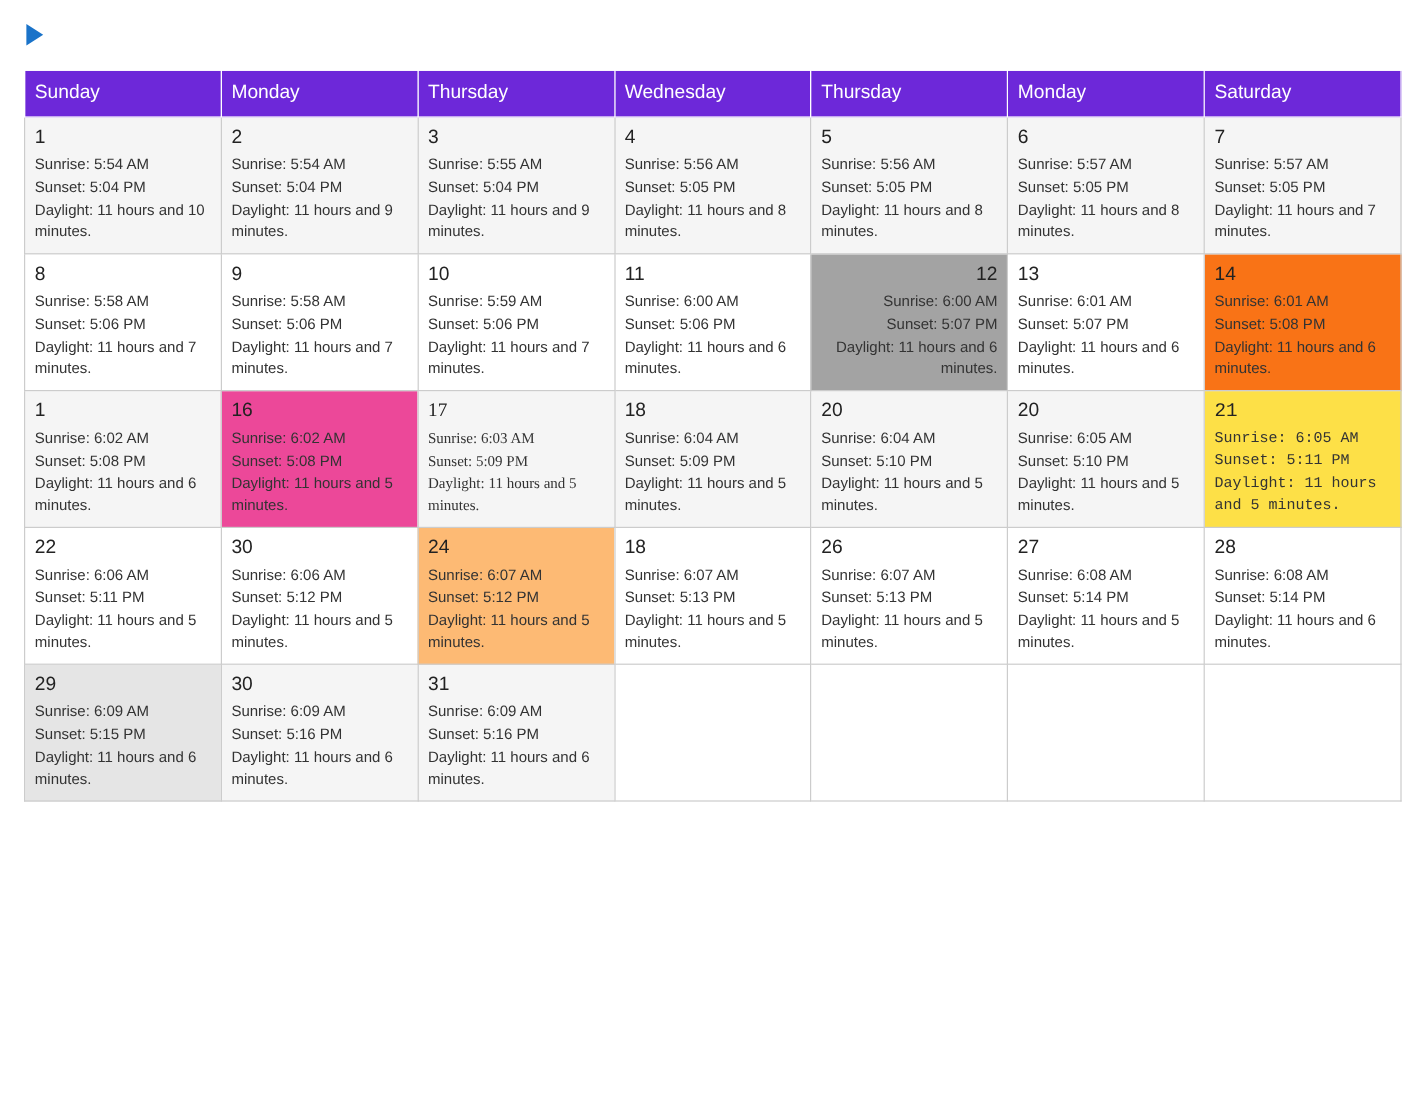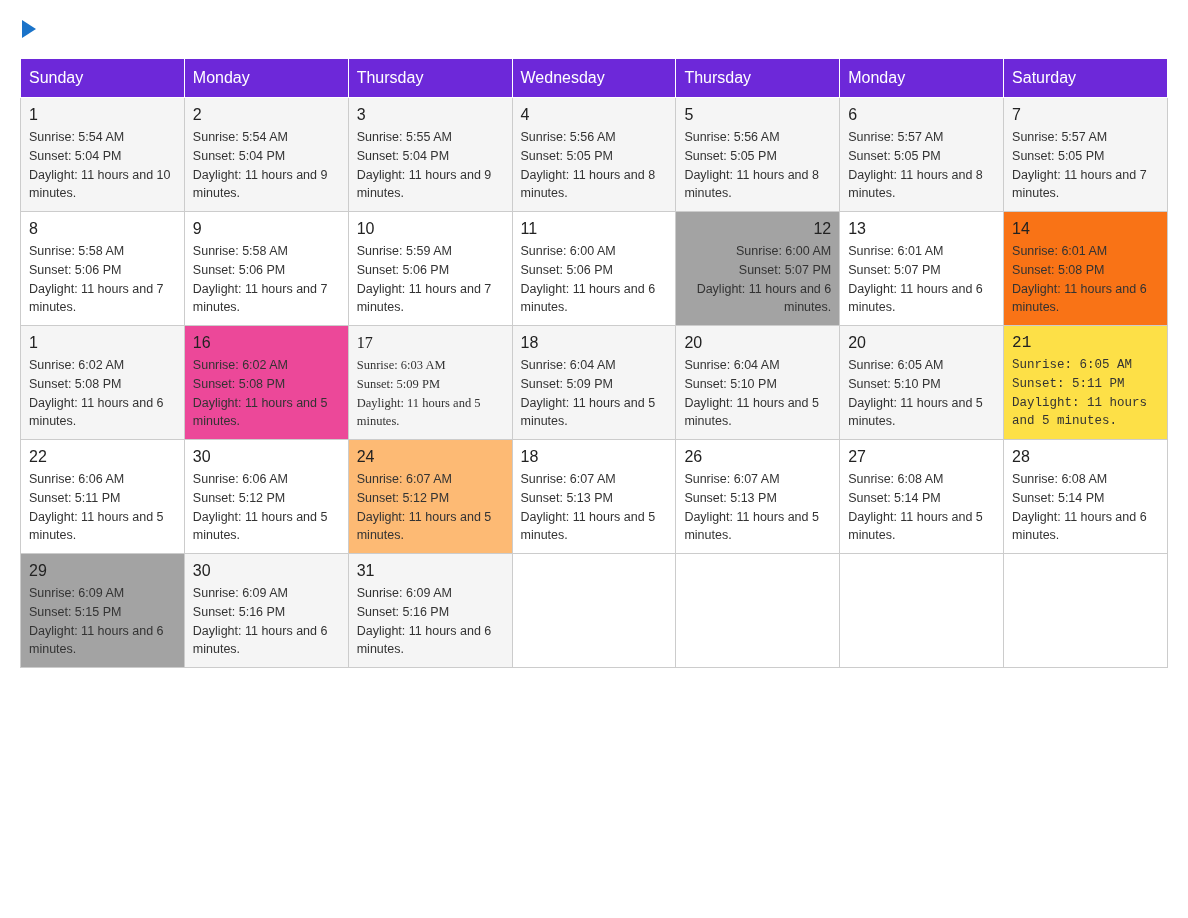--- a/index.html
+++ b/index.html
@@ -245,21 +245,21 @@
         <td style="background: rgb(255, 255, 255);">
           <span class="day-num">27</span>
           <div class="day-info">Sunrise: 6:08 AM<br>Sunset: 5:14 PM<br>Daylight: 11 hours and 5 minutes.</div>
         </td>
         <td style="background: rgb(255, 255, 255);">
           <span class="day-num">28</span>
           <div class="day-info">Sunrise: 6:08 AM<br>Sunset: 5:14 PM<br>Daylight: 11 hours and 6 minutes.</div>
         </td>
       </tr>
       <tr>
-        <td style="background: #a3a3a3;">
+        <td style="background: #e5e5e5;">
           <span class="day-num">29</span>
           <div class="day-info">Sunrise: 6:09 AM<br>Sunset: 5:15 PM<br>Daylight: 11 hours and 6 minutes.</div>
         </td>
         <td style="background: rgb(245, 245, 245);">
           <span class="day-num">30</span>
           <div class="day-info">Sunrise: 6:09 AM<br>Sunset: 5:16 PM<br>Daylight: 11 hours and 6 minutes.</div>
         </td>
         <td style="background: rgb(245, 245, 245);">
           <span class="day-num">31</span>
           <div class="day-info">Sunrise: 6:09 AM<br>Sunset: 5:16 PM<br>Daylight: 11 hours and 6 minutes.</div>

